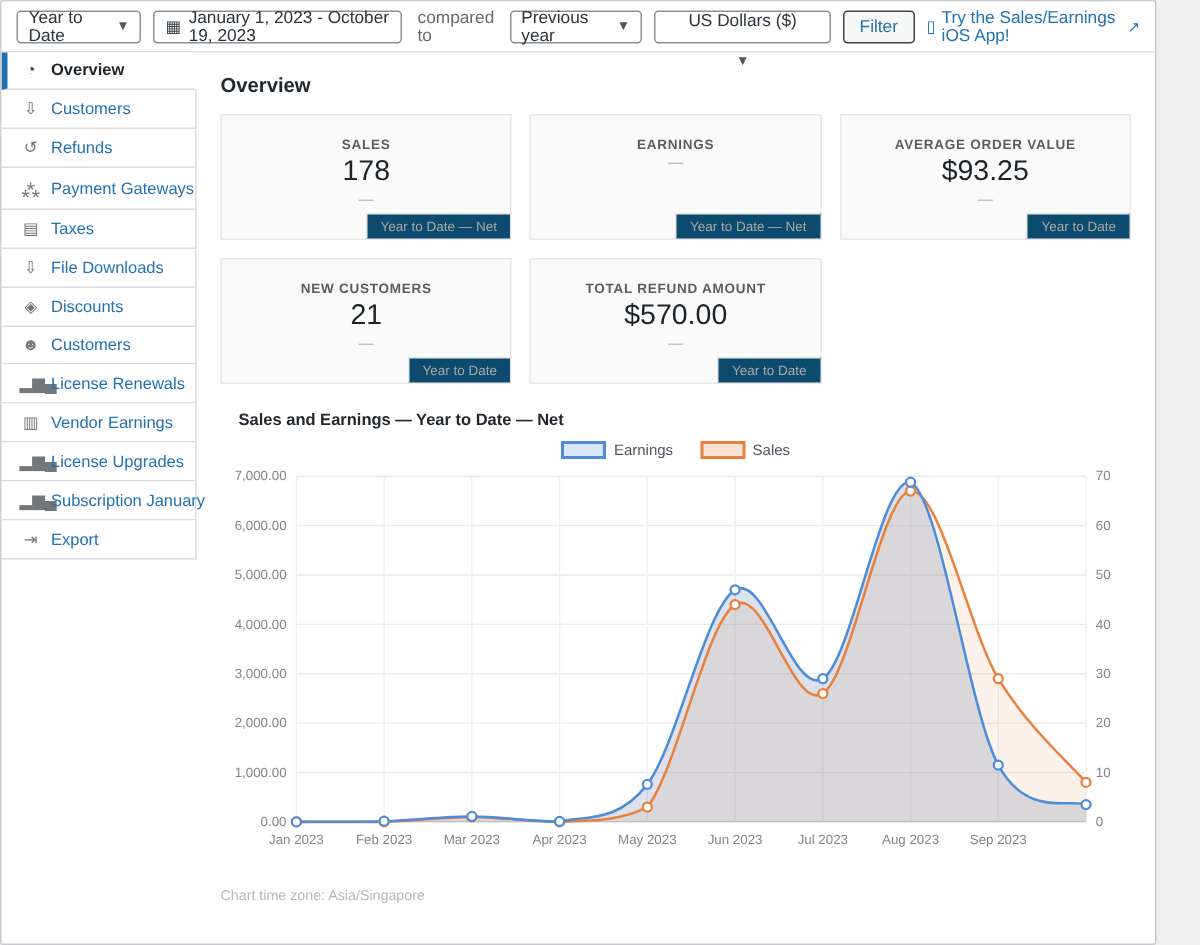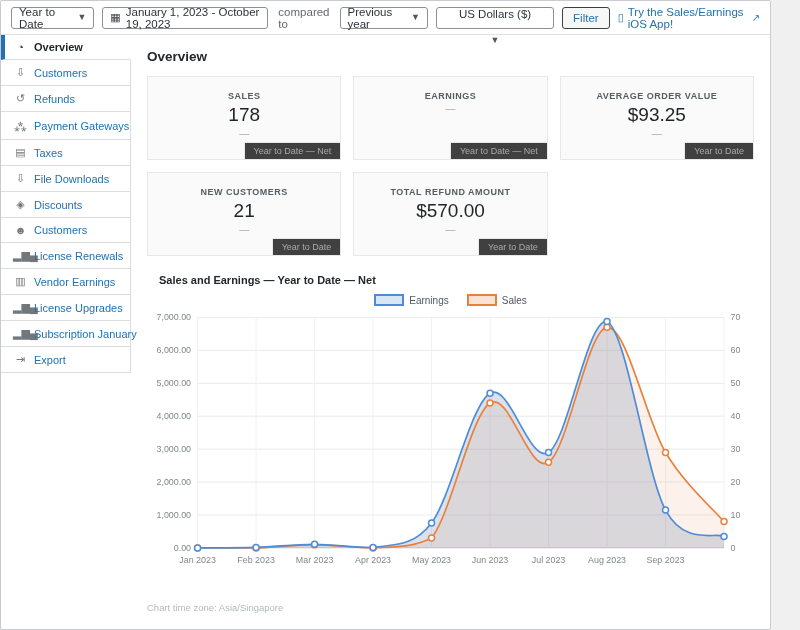--- a/index.html
+++ b/index.html
@@ -32,30 +32,30 @@
 
   .main { flex:1; padding:12px 16px 0 16px; }
   .page-heading { font-size:13.5px; font-weight:700; color:#23282d; margin:2px 0 12px; }
 
   
   .tiles { display:grid; grid-template-columns:repeat(3,1fr); gap:12px; }
   .tile { position:relative; height:84px; background:#fafafa; border:1px solid #e8e8e8; }
   .tile-label { margin-top:14px; text-align:center; font-size:9px; letter-spacing:.5px; color:#555d63; font-weight:600; }
   .tile-value { text-align:center; font-size:19px; color:#1d2327; margin-top:3px; }
   .tile-delta { text-align:center; font-size:10px; color:#a7aaad; margin-top:2px; }
-  .tile-footer { position:absolute; right:0; bottom:0; font-size:9px; color:#a7aaad; background:#404040; border-top:1px solid #e8e8e8; border-left:1px solid #e8e8e8; padding:3px 9px; }
+  .tile-footer { position:absolute; right:0; bottom:0; font-size:9px; color:#a7aaad; background:#0c4a6e; border-top:1px solid #e8e8e8; border-left:1px solid #e8e8e8; padding:3px 9px; }
 
   
   .chart-title { font-size:11px; font-weight:700; color:#23282d; margin:18px 12px 8px; }
   .legend { display:flex; justify-content:center; gap:18px; margin:2px 0 4px; }
   .legend-item { display:flex; align-items:center; gap:5px; font-size:10px; color:#50575e; cursor:pointer; }
   .legend-swatch { width:30px; height:12px; border-style:solid; border-width:2px; }
   .chart-wrap { width:100%; }
   svg text { font-family:"Liberation Sans", sans-serif; font-size:9.5px; fill:#81868c; }
-  .tz-note { font-size:9.5px; color:#b5b9bd; margin-top:11px; }
+  .tz-note { font-size:9.5px; color:#b5b9bd; margin-top:0; }
 </style>
 </head>
 <body>
 
 <div class="frame">
 
   <div class="topbar">
     <div class="sel">
       <span>Year to Date</span>
       <span class="chev">▼</span>

